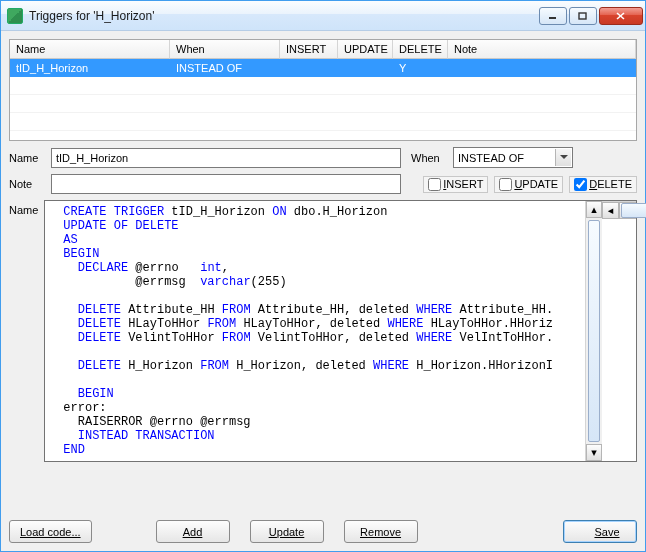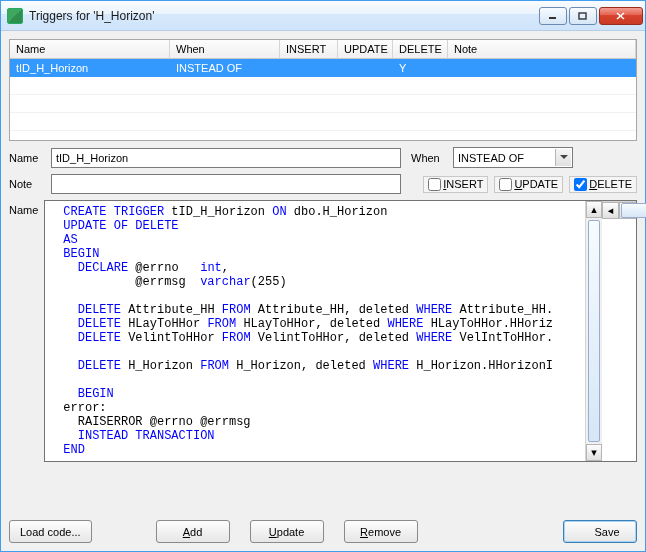--- a/index.html
+++ b/index.html
@@ -45,21 +45,21 @@
   .code-area .kw { color:#0000ff; }
   .hscroll { height:17px; background:#f0f0f0; border-top:1px solid #d5d5d5; display:flex; align-items:center; }
   .hscroll .lar, .hscroll .rar { width:17px; height:17px; background:linear-gradient(to bottom,#fdfdfd,#e0e0e0); border:1px solid #b5b5b5; display:flex;align-items:center;justify-content:center;}
   .hscroll .track { flex:1; height:17px; background:#f0f0f0; position:relative; }
   .hscroll .thumb { position:absolute; left:2px; top:1px; bottom:1px; width:200px; background:linear-gradient(to bottom,#f6fbff,#d6e6f7); border:1px solid #9aaecb; border-radius:2px; }
   .vscroll { position:absolute; right:0; top:0; bottom:0; width:17px; background:#f0f0f0; border-left:1px solid #d5d5d5; display:flex;flex-direction:column;}
   .vscroll .uar, .vscroll .dar { height:17px; background:linear-gradient(to bottom,#fdfdfd,#e0e0e0); border:1px solid #b5b5b5; display:flex;align-items:center;justify-content:center;}
   .vscroll .vthumb { flex:1; margin:2px; background:linear-gradient(to bottom,#f6fbff,#d6e6f7); border:1px solid #9aaecb; border-radius:2px; }
   .code-rel { position:relative; flex:1; display:flex; min-height:0;}
 
-  .btnbar { display:flex; gap:20px; padding-top:4px; }
+  .btnbar { display:flex; gap:20px; padding-top:4px;text-decoration:underline; }
   .btnbar .spacer { flex:1; }
   .btn { height:23px; min-width:74px; padding:0 10px; border:1px solid #8a8a8a; border-radius:3px; background:linear-gradient(to bottom,#fdfdfd,#e6e6e6); font-family:inherit; font-size:11px; display:flex;align-items:center;justify-content:center; }
   .btn.default { border:1px solid #3c7fb1; box-shadow:0 0 0 1px #a5d3ff inset;padding-left:24px; }
   .btn u { text-decoration:underline; }
 </style>
 </head>
 <body>
 
 <div class="window">
   <div class="titlebar">

